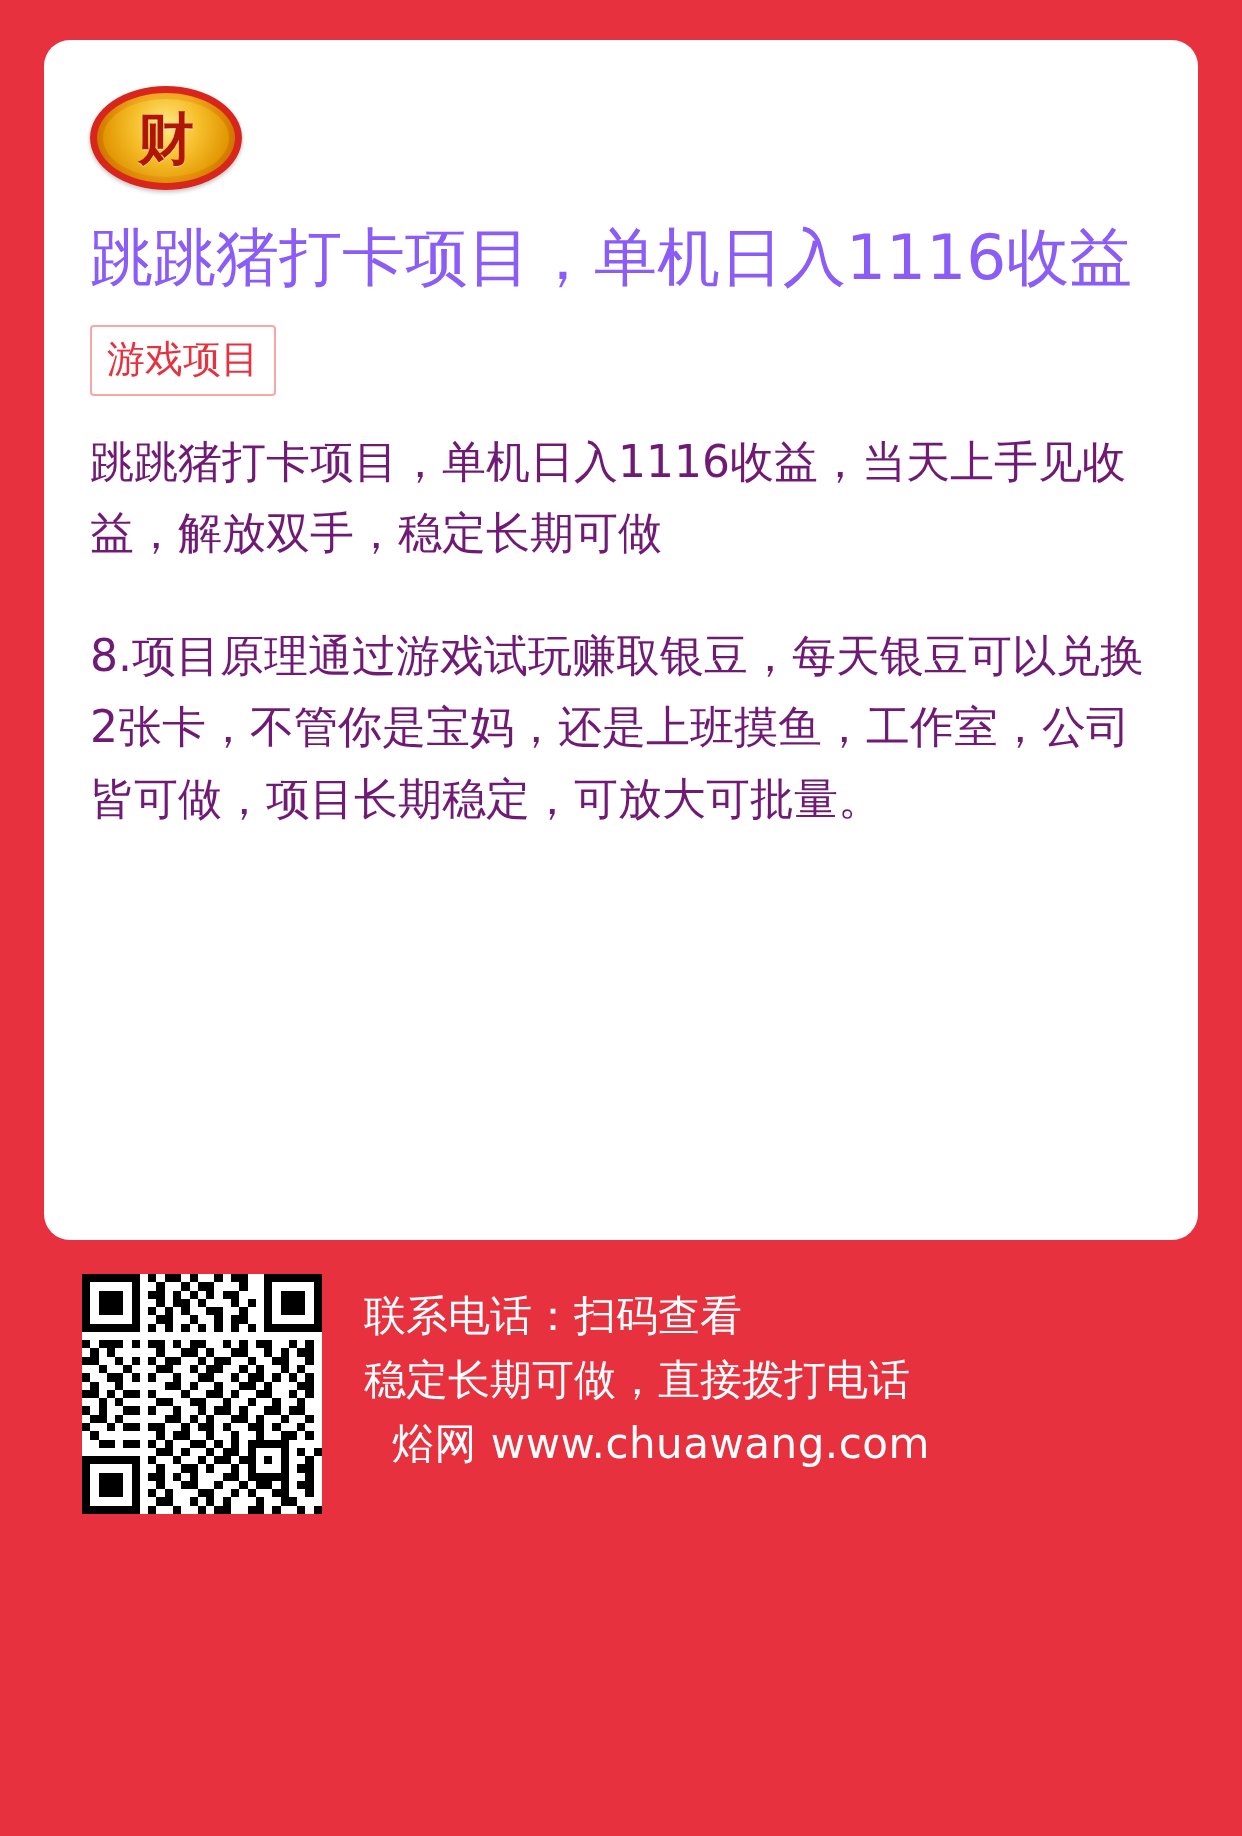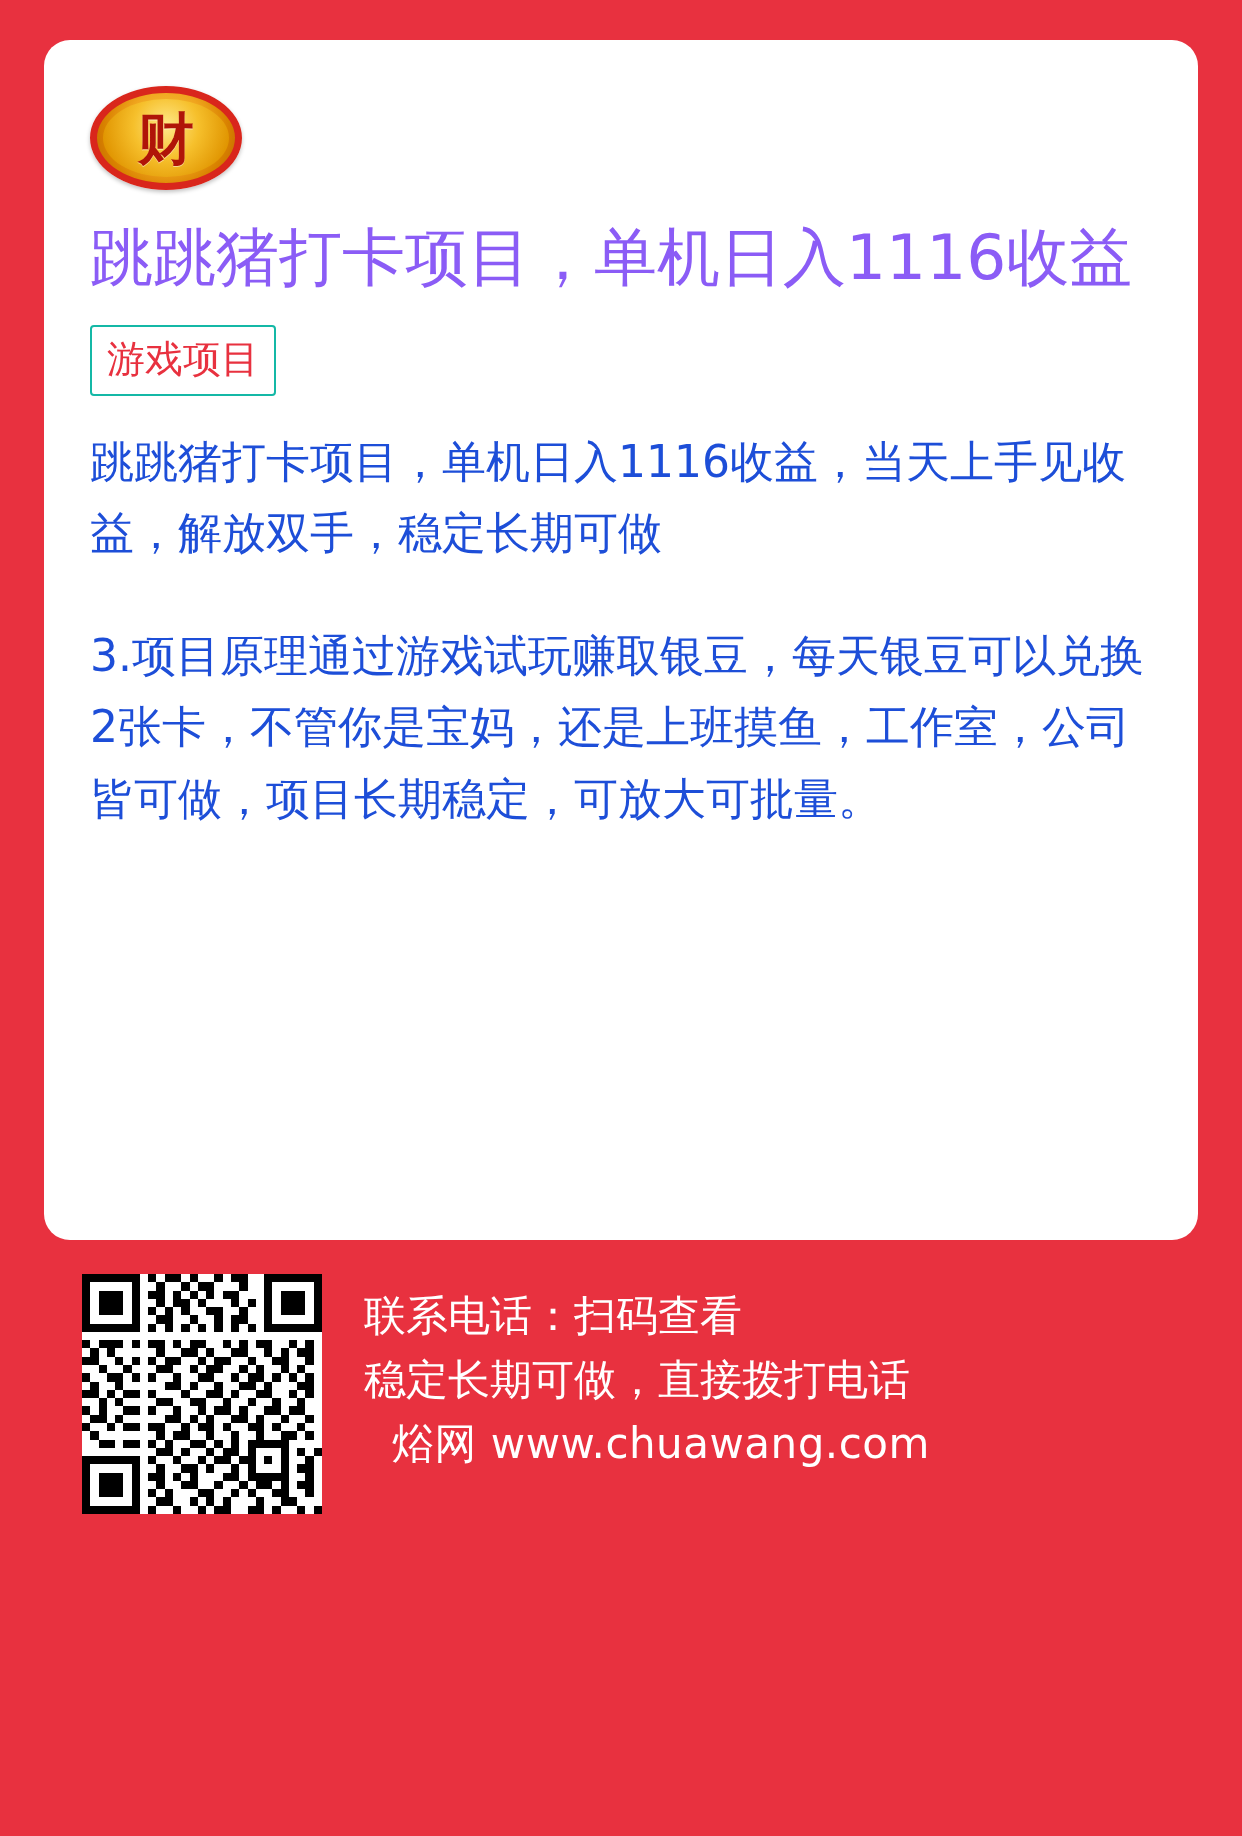--- a/index.html
+++ b/index.html
@@ -73,33 +73,33 @@
     letter-spacing: 0px;
     margin: 0 0 26px 0;
     font-family: "DejaVu Sans", "Liberation Sans", sans-serif;
   }
   
   .tag-row {
     margin: 0 0 30px 0;
   }
   .tag {
     display: inline-block;
-    border: 2px solid #14b8a6;
+    border: 2px solid #fca5a5;
     color: #e8313f;
     font-size: 38px;
     line-height: 1;
     padding: 13px 15px 16px 15px;
     border-radius: 4px;
     font-family: "DejaVu Sans", "Liberation Sans", sans-serif;
   }
   
   .body-text {
     font-size: 44px;
     line-height: 1.62;
-    color: #1d4ed8;
+    color: #701a75;
     font-family: "DejaVu Sans", "Liberation Sans", sans-serif;
     white-space: pre-wrap;
     word-break: break-all;
   }
   .body-gap {
     height: 52px;
   }
   
   .footer {
     flex: 1;
@@ -148,21 +148,21 @@
     </div>
 
     <h1 class="title">跳跳猪打卡项目，单机日入1116收益</h1>
 
     <div class="tag-row">
       <span class="tag">游戏项目</span>
     </div>
 
     <div class="body-text">跳跳猪打卡项目，单机日入1116收益，当天上手见收益，解放双手，稳定长期可做</div>
     <div class="body-gap"></div>
-    <div class="body-text">3.项目原理通过游戏试玩赚取银豆，每天银豆可以兑换2张卡，不管你是宝妈，还是上班摸鱼，工作室，公司皆可做，项目长期稳定，可放大可批量。</div>
+    <div class="body-text">8.项目原理通过游戏试玩赚取银豆，每天银豆可以兑换2张卡，不管你是宝妈，还是上班摸鱼，工作室，公司皆可做，项目长期稳定，可放大可批量。</div>
 
   </div>
 
   <div class="footer">
 
     <div class="qr">
       <svg width="240" height="240" viewBox="0 0 29 29" shape-rendering="crispEdges">
         <rect width="29" height="29" fill="#ffffff"></rect>
         <g fill="#000000">
 

